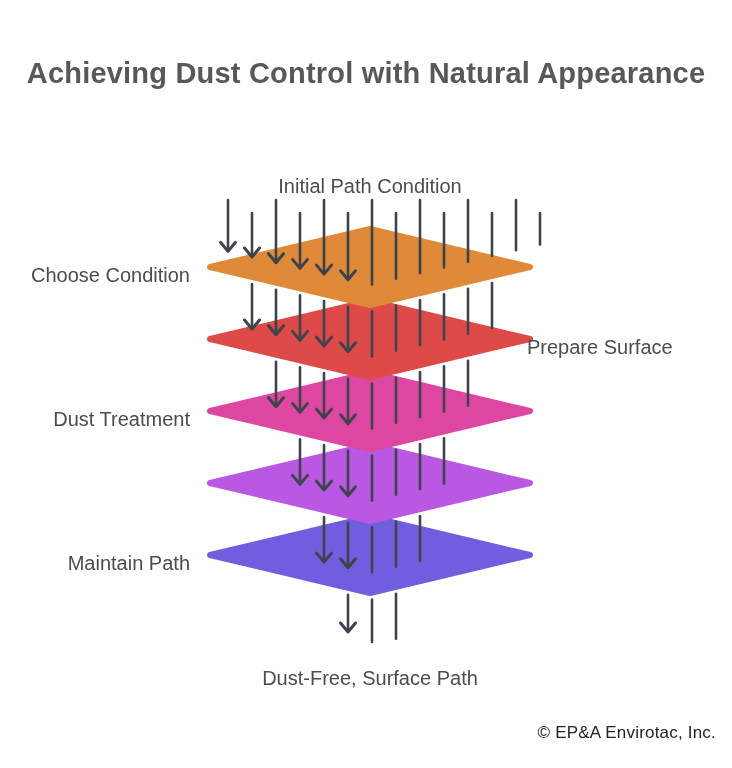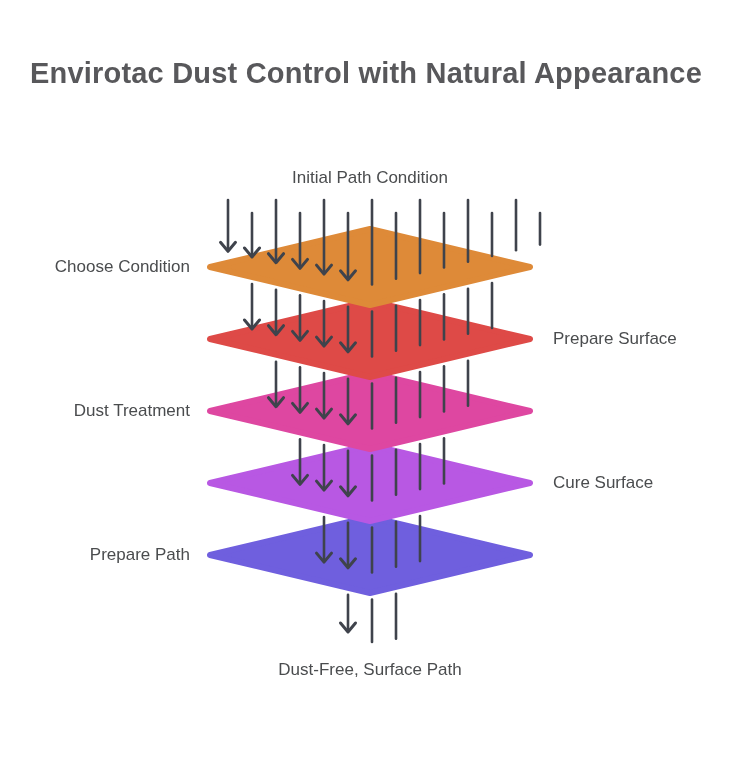--- a/index.html
+++ b/index.html
@@ -16,42 +16,43 @@
     position: absolute;
     left: 0; right: 0; top: 57px;
     text-align: center;
     font-size: 29px;
     font-weight: 700;
     letter-spacing: 0.2px;
     color: #58585b;
   }
   .node-label {
     position: absolute;
-    font-size: 17px;
+    font-size: 20px;
     color: #4a4c4e;
     line-height: 24px;
     white-space: nowrap;
+    margin-top: 8px;
   }
   .center-label { left: 170px; width: 400px; text-align: center; }
   .left-label  { right: 542px; text-align: right; }
-  .right-label { left: 553px; text-align: left; }
+  .right-label { left: 527px; text-align: left; }
   .copyright {
     position: absolute;
     right: 16px; top: 723px;
     font-size: 17px;
     color: #222326;
     letter-spacing: 0.2px;
   }
 </style>
 </head>
 <body>
 
 <div id="page">
 
-  <div class="title">Envirotac Dust Control with Natural Appearance</div>
+  <div class="title">Achieving Dust Control with Natural Appearance</div>
 
   <svg id="diagram-svg" width="732" height="768" viewBox="0 0 732 768">
       <polygon points="210,555 370,517 530,555 370,593" fill="#6f5fde" stroke="#6f5fde" stroke-width="6" stroke-linejoin="round"></polygon>
       <polygon points="210,483 370,445 530,483 370,521" fill="#b858e3" stroke="#b858e3" stroke-width="6" stroke-linejoin="round"></polygon>
       <polygon points="210,411 370,373 530,411 370,449" fill="#de47a1" stroke="#de47a1" stroke-width="6" stroke-linejoin="round"></polygon>
       <polygon points="210,339 370,301 530,339 370,377" fill="#de4a47" stroke="#de4a47" stroke-width="6" stroke-linejoin="round"></polygon>
       <polygon points="210,267 370,229 530,267 370,305" fill="#de8a38" stroke="#de8a38" stroke-width="6" stroke-linejoin="round"></polygon>
       <g fill="none" stroke="#3f434c" stroke-linecap="round">
         <line x1="228" x2="228" y1="200.0" y2="248.3" stroke-width="2.6"></line>
         <path d="M 220.5 242.3 L 228 251.3 L 235.5 242.3" stroke-width="3" stroke-linejoin="round"></path>
@@ -127,20 +128,20 @@
     </svg>
 
   <div class="node-label center-label" style="top:166px;">Initial Path Condition</div>
 
   <div class="node-label left-label" style="top:255px;">Choose Condition</div>
 
   <div class="node-label right-label" style="top:327px;">Prepare Surface</div>
 
   <div class="node-label left-label" style="top:399px;">Dust Treatment</div>
 
-  <div class="node-label right-label" style="top:471px;">Cure Surface</div>
 
-  <div class="node-label left-label" style="top:543px;">Prepare Path</div>
+  <div class="node-label left-label" style="top:543px;">Maintain Path</div>
 
   <div class="node-label center-label" style="top:658px;">Dust-Free, Surface Path</div>
 
+  <div class="copyright">© EP&amp;A Envirotac, Inc.</div>
 
 </div>
 
 </body></html>

